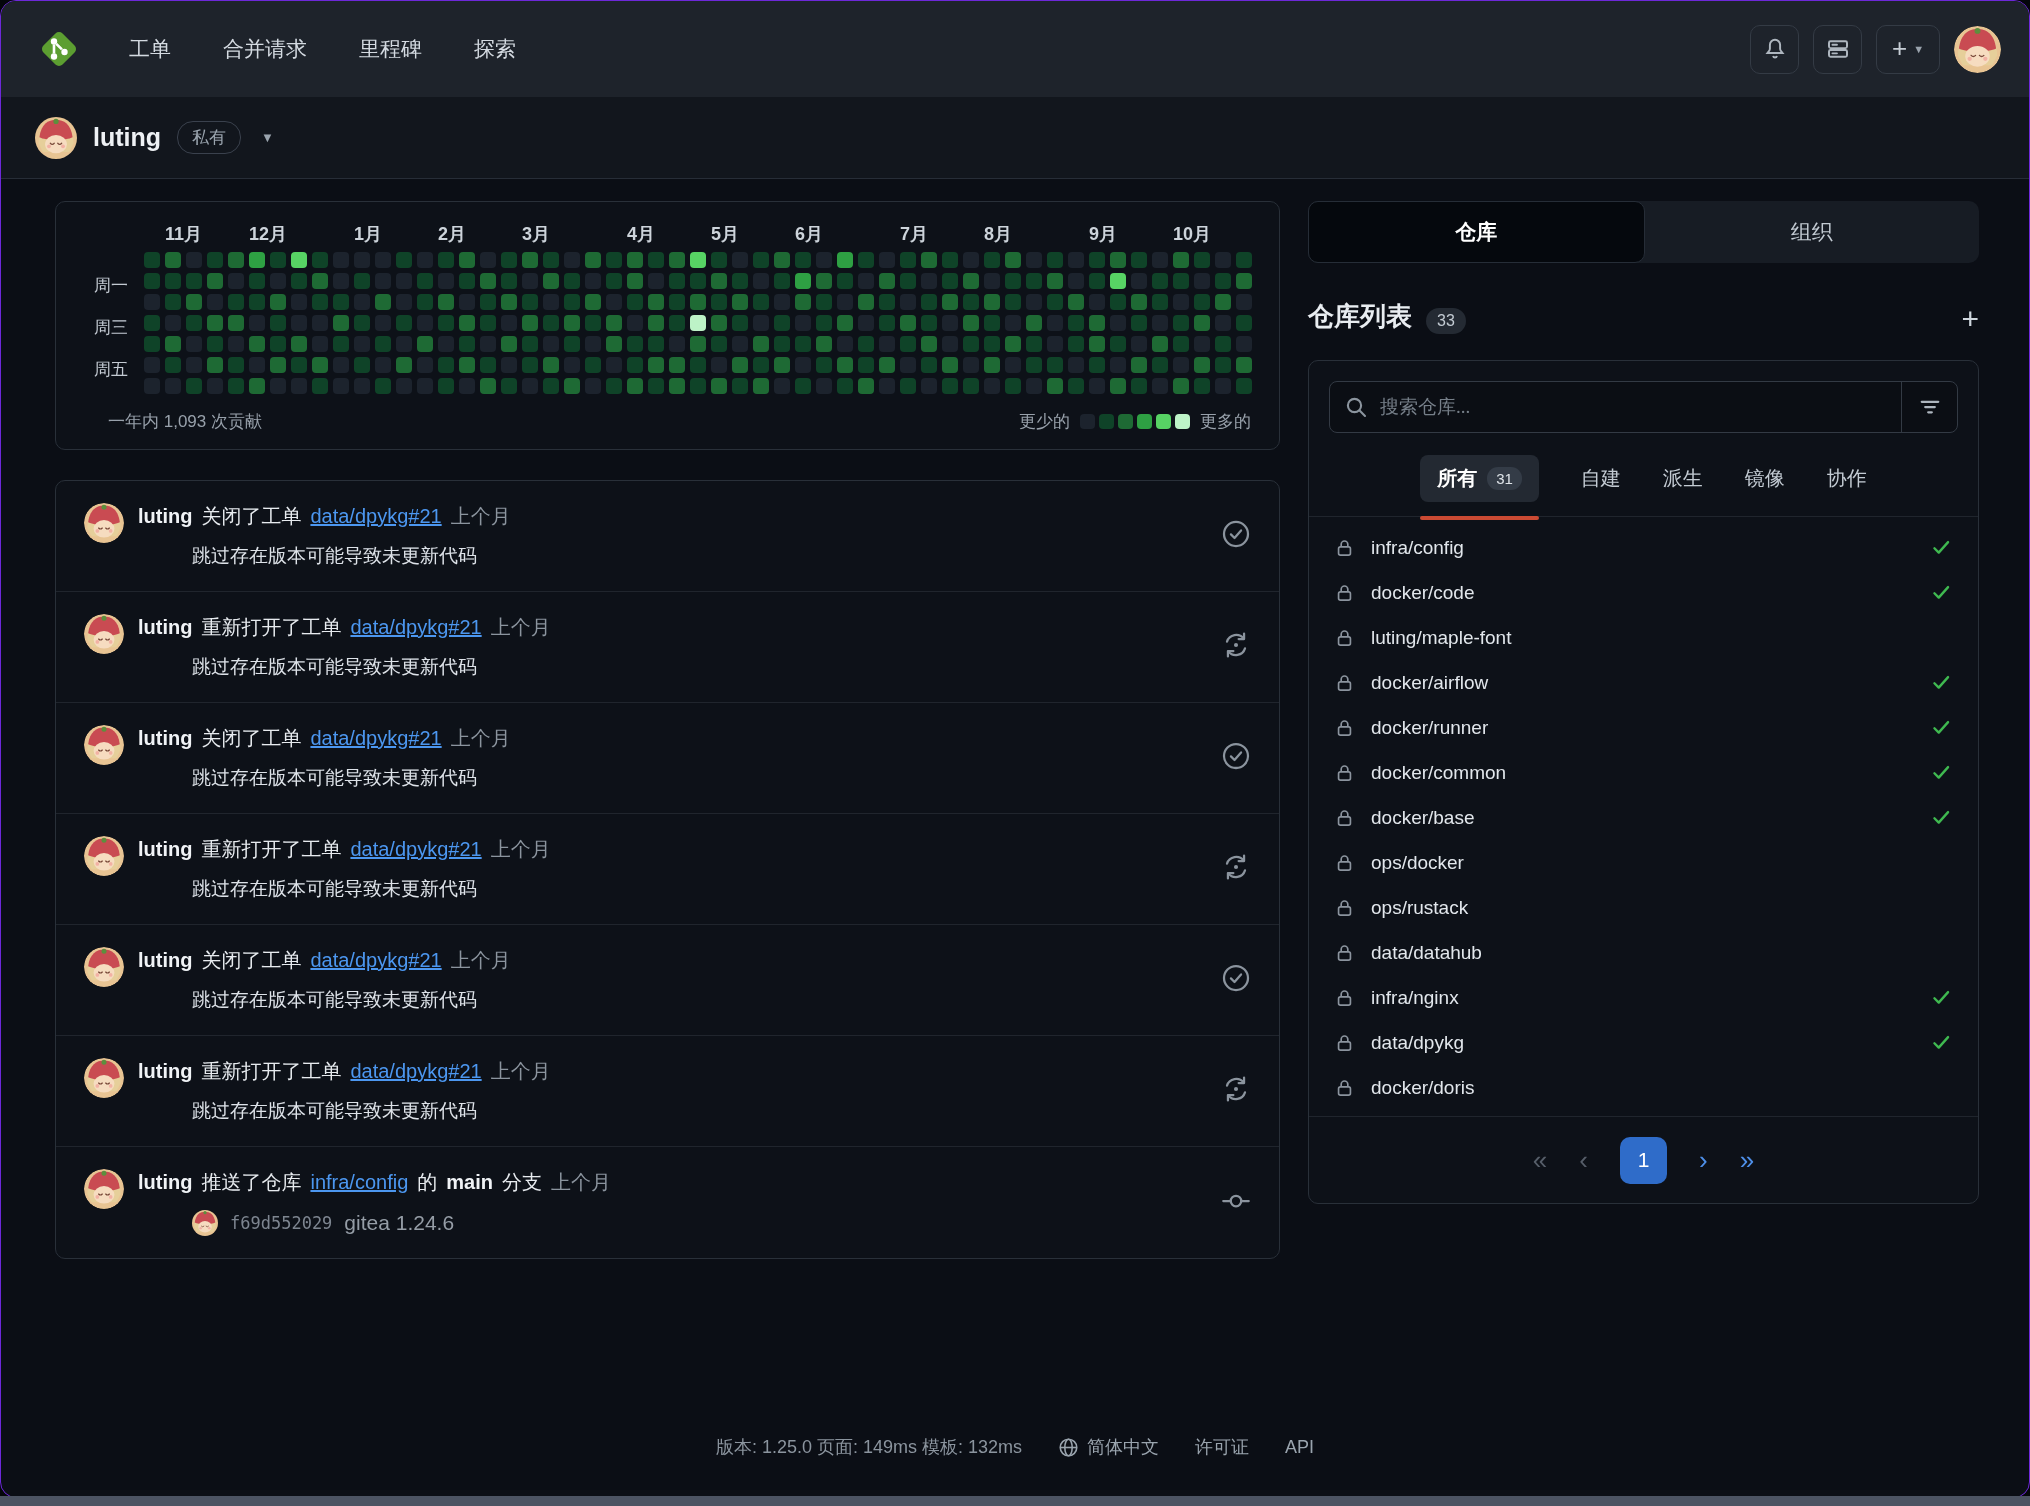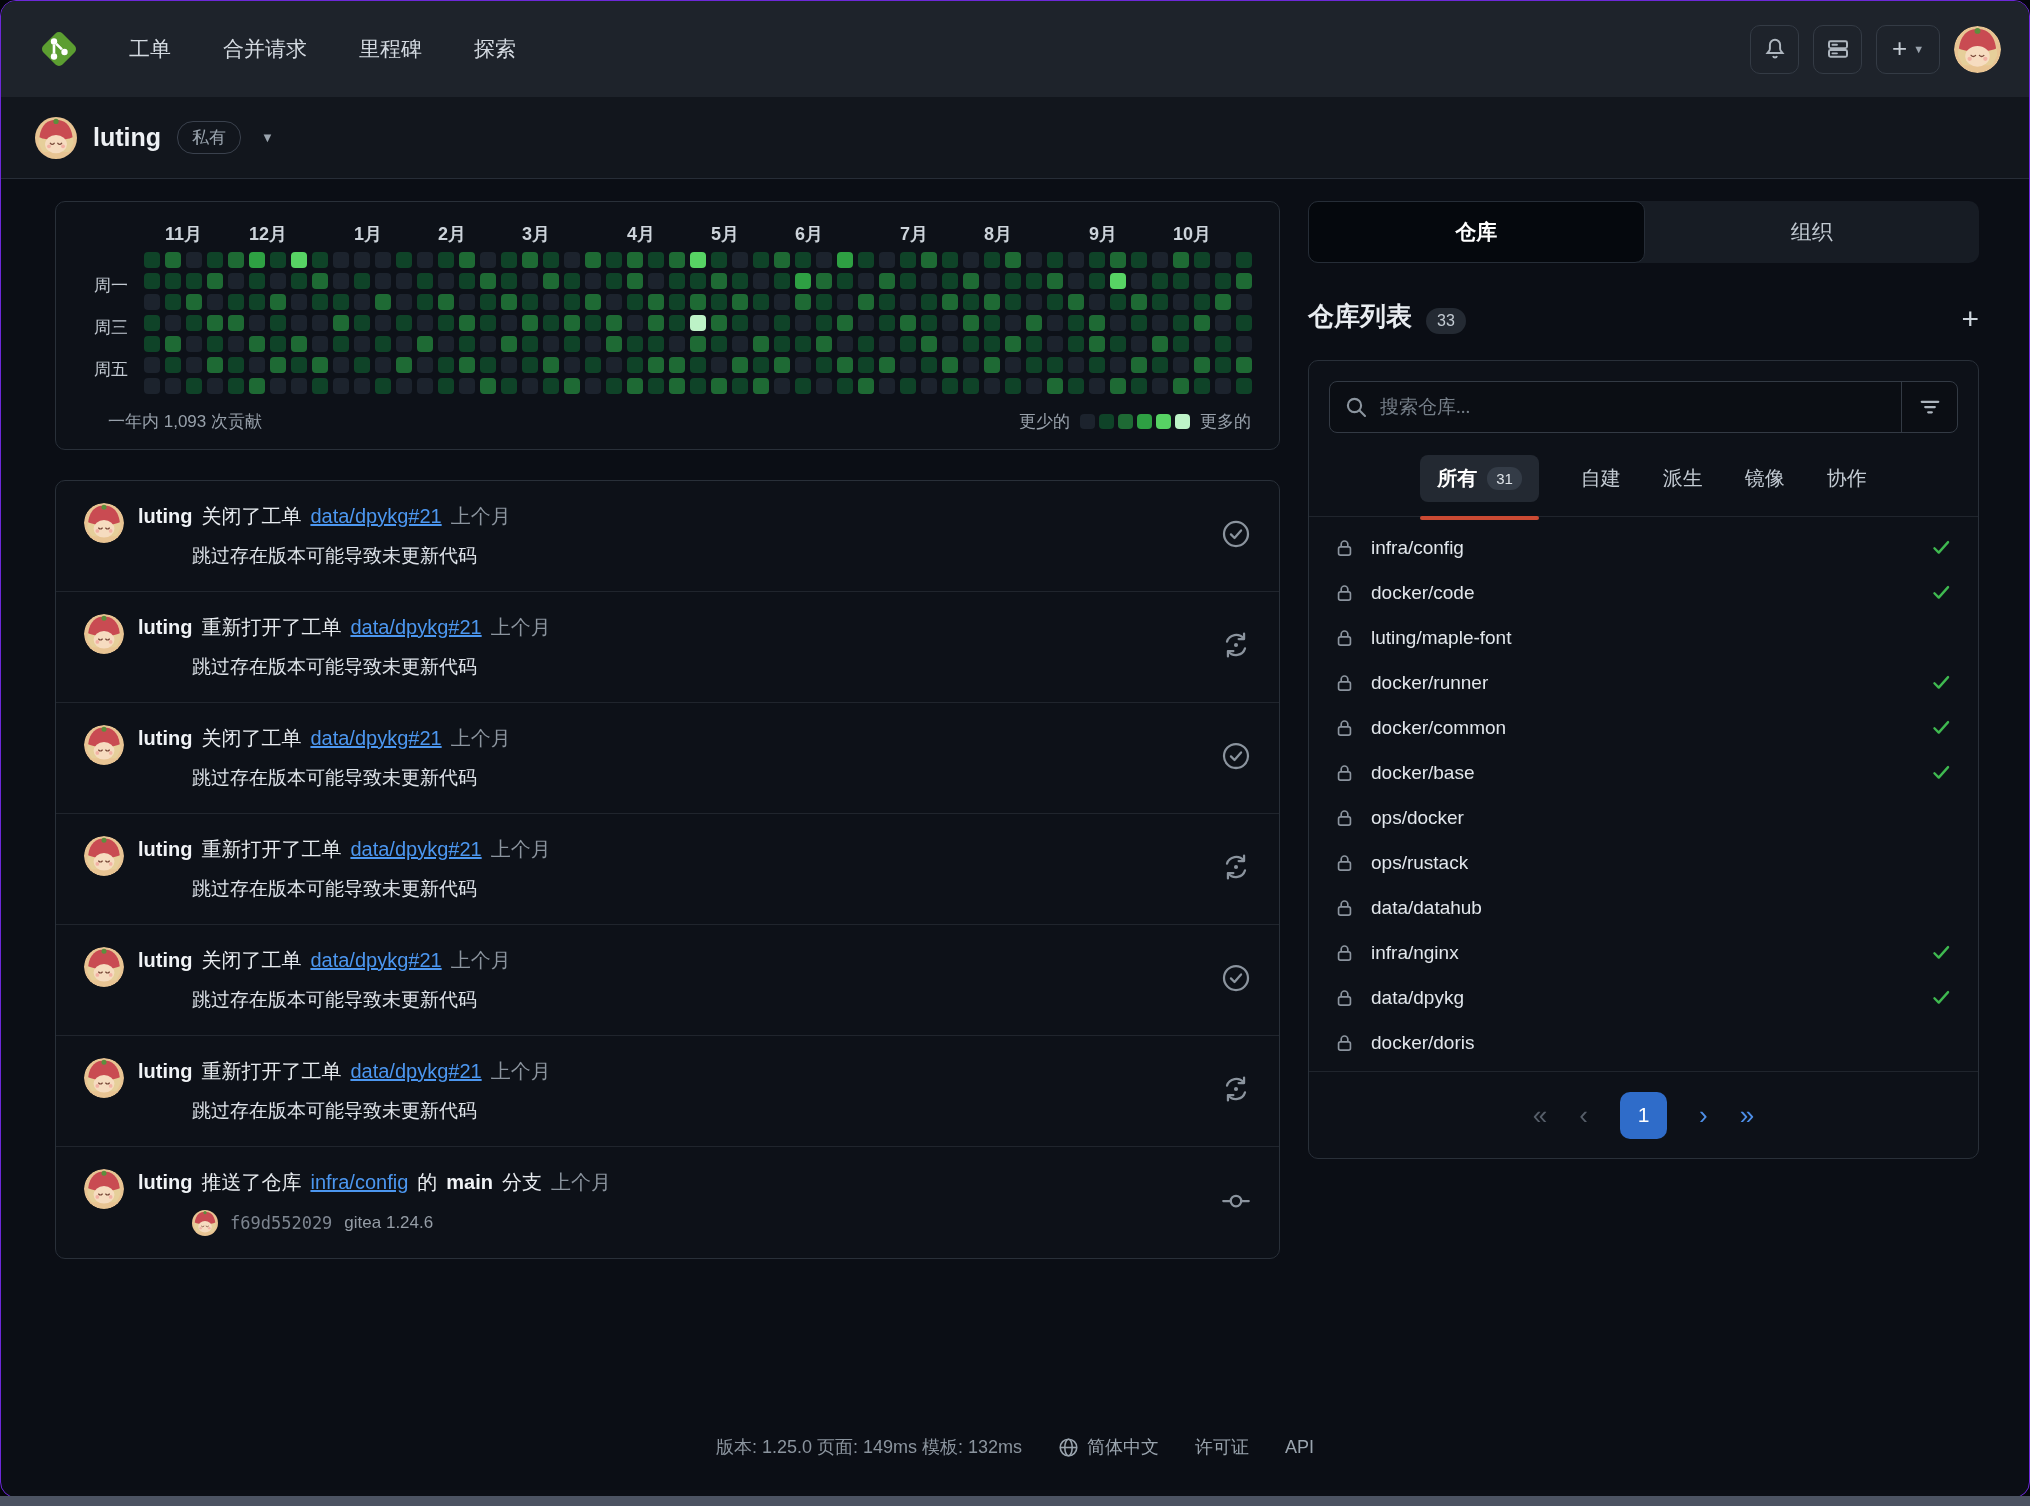--- a/index.html
+++ b/index.html
@@ -64,21 +64,21 @@
   .feed-main{flex:1;}
   .feed-title{display:flex;align-items:center;gap:9px;font-size:20px;color:#e7ebef;flex-wrap:wrap;}
   .feed-title .seg-actor{font-weight:bold;color:#f0f3f6;}
   .feed-title .seg-link{color:#4c97f0;text-decoration:underline;cursor:pointer;}
   .feed-title .seg-strong{font-weight:bold;color:#f0f3f6;}
   .feed-title .seg-time{color:#8b949e;}
   .feed-avatar{margin-right:14px;flex:0 0 auto;align-self:flex-start;}
   .feed-body{margin-left:54px;margin-top:13px;font-size:19px;color:#dde2e8;}
   .feed-commit{margin-left:54px;margin-top:14px;display:flex;align-items:center;gap:12px;}
   .commit-sha{font-family:"DejaVu Sans Mono","Liberation Mono",monospace;font-size:17px;color:#7d8590;}
-  .commit-msg{font-size:17px;color:#959da6;}
+  .commit-msg{font-size:21px;color:#959da6;}
   .feed-icon{flex:0 0 auto;margin-left:20px;color:#8b949e;}
   
   .seg-tabs{display:flex;background:#171c24;border-radius:10px;height:62px;align-items:stretch;}
   .seg-tab{flex:1;display:flex;align-items:center;justify-content:center;font-size:21px;color:#c3cbd3;cursor:pointer;border-radius:10px;}
   .seg-tab.active{background:#05080d;border:1px solid #262d37;color:#ffffff;font-weight:bold;}
   .list-head{display:flex;align-items:flex-end;margin-top:36px;}
   .list-title{font-size:26px;font-weight:bold;color:#e9edf1;}
   .count-badge{margin-left:14px;background:#242a33;color:#c3cbd3;font-size:16px;padding:4px 11px;border-radius:13px;}
   .add-btn{margin-left:auto;font-size:30px;font-weight:300;color:#cfd6dd;cursor:pointer;line-height:1;}
   .panel-card{margin-top:26px;}
@@ -923,20 +923,34 @@
               </span>
               <span class="repo-name">luting/maple-font</span>
             </li>
             <li class="repo-row">
               <span class="repo-lock">
                 <svg width="19" height="20" viewBox="0 0 16 16" fill="none" stroke="currentColor" stroke-width="1.4">
                   <rect x="3" y="7" width="10" height="7" rx="1.6"></rect>
                   <path d="M5.2 7V4.9a2.8 2.8 0 0 1 5.6 0V7"></path>
                 </svg>
               </span>
+              <span class="repo-name">docker/airflow</span>
+              <span class="repo-check">
+                <svg width="21" height="21" viewBox="0 0 16 16" fill="none" stroke="currentColor" stroke-width="1.8">
+                  <path d="M2.6 8.6l3.3 3.3 7.1-8" stroke-linecap="round" stroke-linejoin="round"></path>
+                </svg>
+              </span>
+            </li>
+            <li class="repo-row">
+              <span class="repo-lock">
+                <svg width="19" height="20" viewBox="0 0 16 16" fill="none" stroke="currentColor" stroke-width="1.4">
+                  <rect x="3" y="7" width="10" height="7" rx="1.6"></rect>
+                  <path d="M5.2 7V4.9a2.8 2.8 0 0 1 5.6 0V7"></path>
+                </svg>
+              </span>
               <span class="repo-name">docker/runner</span>
               <span class="repo-check">
                 <svg width="21" height="21" viewBox="0 0 16 16" fill="none" stroke="currentColor" stroke-width="1.8">
                   <path d="M2.6 8.6l3.3 3.3 7.1-8" stroke-linecap="round" stroke-linejoin="round"></path>
                 </svg>
               </span>
             </li>
             <li class="repo-row">
               <span class="repo-lock">
                 <svg width="19" height="20" viewBox="0 0 16 16" fill="none" stroke="currentColor" stroke-width="1.4">

